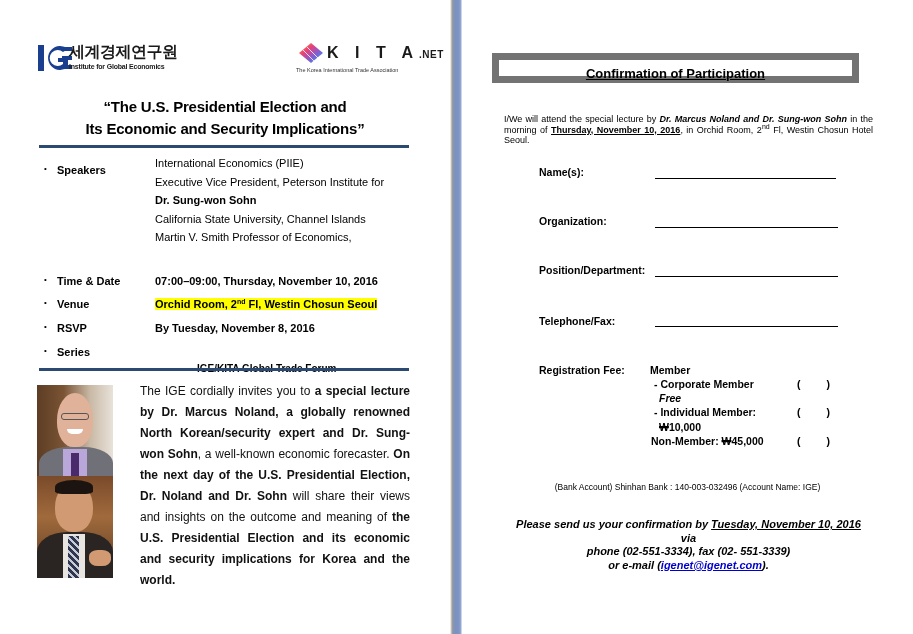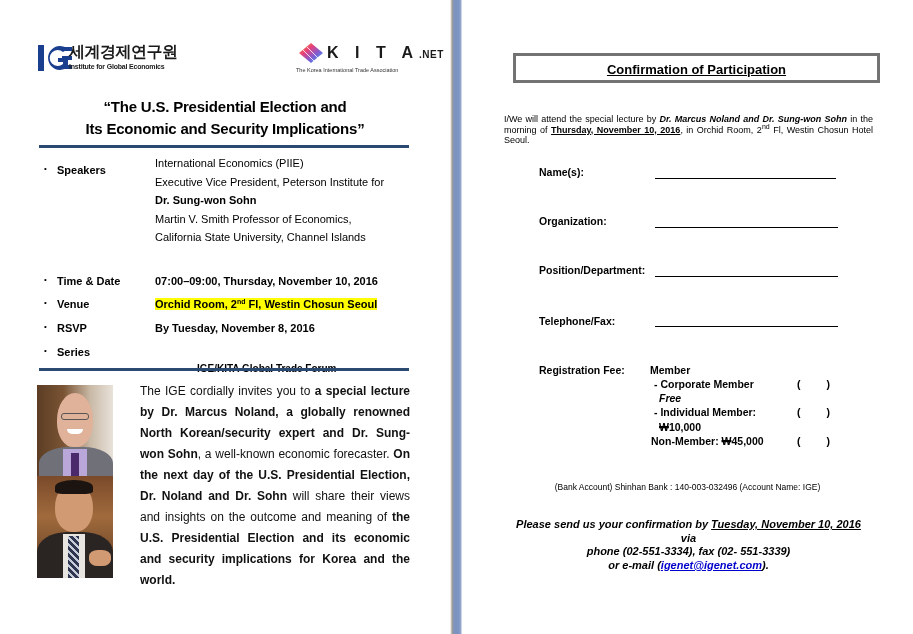--- a/index.html
+++ b/index.html
@@ -45,21 +45,21 @@
 
   .photo { position: absolute; left: 37px; width: 76px; overflow: hidden; }
   #photo-noland { top: 385px; height: 91px; background: linear-gradient(to right, #5c3d24 0%, #7a5434 35%, #c9b9a6 70%, #e8e2da 100%); }
   #photo-sohn { top: 476px; height: 102px; background: linear-gradient(180deg, #7a4a2a 0%, #a06a3c 40%, #5a3a22 100%); }
   .head { position: absolute; border-radius: 50% 50% 45% 45%; }
   .body-shape { position: absolute; border-radius: 40% 40% 0 0; }
 
   .invite { position: absolute; left: 140px; top: 381px; width: 270px; font-size: 12px; line-height: 21px; text-align: justify; color: #111; }
 
   
-  .confirm-box { position: absolute; left: 51px; top: 53px; width: 367px; height: 30px; border: 3px solid #737373; text-align: center; }
+  .confirm-box { position: absolute; left: 30px; top: 53px; width: 367px; height: 30px; border: 7px solid #737373; text-align: center; }
   .confirm-title { font-size: 13px; font-weight: bold; text-decoration: underline; line-height: 28px; }
 
   .intro { position: absolute; left: 42px; top: 114px; width: 369px; font-size: 9px; line-height: 10.5px; text-align: justify; }
   .intro i { font-weight: bold; }
 
   .field-label { position: absolute; left: 77px; font-size: 10.5px; font-weight: bold; }
   .field-line { position: absolute; left: 193px; height: 1px; background: #000; }
 
   .fee-label { position: absolute; left: 77px; top: 364px; font-size: 10.5px; font-weight: bold; }
   .fee-item { position: absolute; font-size: 10.5px; font-weight: bold; white-space: nowrap; }
@@ -111,22 +111,22 @@
   <div id="rule-top" class="rule"></div>
 
   <div class="info-row" style="top:164px;">
     <span class="bullet">•</span>
     <span class="info-label">Speakers</span>
   </div>
   <div class="speaker-block">
     <div>International Economics (PIIE)</div>
     <div>Executive Vice President, Peterson Institute for</div>
     <div class="bold">Dr. Sung-won Sohn</div>
+    <div>California State University, Channel Islands</div>
     <div>Martin V. Smith Professor of Economics,</div>
-    <div>California State University, Channel Islands</div>
   </div>
 
   <div class="info-row" style="top:275px;">
     <span class="bullet">•</span>
     <span class="info-label">Time &amp; Date</span>
     <span class="info-value bold">07:00–09:00, Thursday, November 10, 2016</span>
   </div>
 
   <div class="info-row" style="top:298px;">
     <span class="bullet">•</span>

